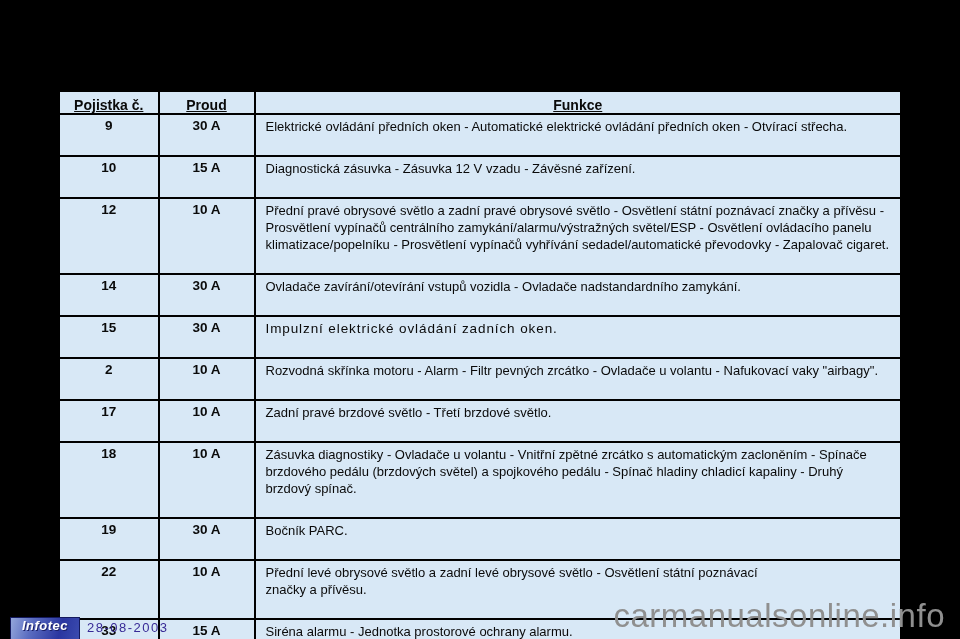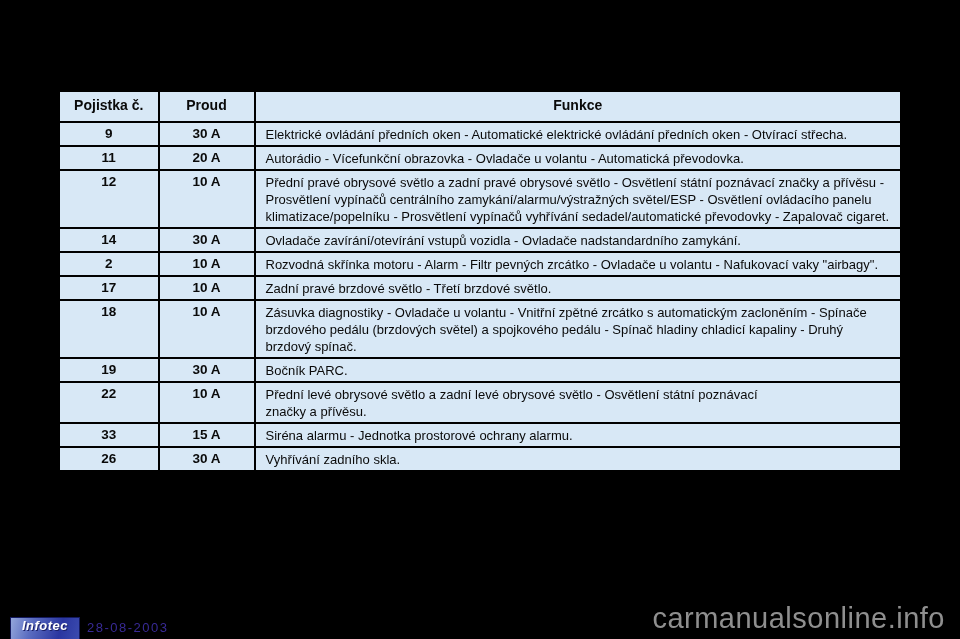--- a/index.html
+++ b/index.html
@@ -22,34 +22,35 @@
   .fuse-table td{
     border:2px solid #000000;
     background:#d8e8f6;
     color:#0a0a0a;
     vertical-align:top;
   }
   .fuse-table th{
     font-size:14px;
     font-weight:bold;
     text-align:center;
-    padding:5px 4px 8px 4px;
+    padding:5px 4px 0 4px;
     line-height:16px;
+    text-decoration:underline;
   }
   td.cell-num{
     text-align:center;
     font-weight:bold;
     font-size:13.5px;
     padding:3px 4px 2px 4px;
     line-height:16px;
   }
   td.cell-func{
     text-align:left;
     font-size:13px;
-    padding:3px 10px 2px 10px;
+    padding:3px 10px 20px 10px;
     line-height:17px;
     white-space:pre-line;
   }
   td.cell-func.spaced{
     letter-spacing:0.9px;
     font-size:13.5px;
   }
   .infotec-logo{
     position:absolute;
     left:10px;top:617px;
@@ -71,21 +72,21 @@
     left:87px;top:620px;
     color:#382a96;
     font-weight:normal;
     font-size:13px;
     letter-spacing:1.5px;
   }
   .watermark{
     position:absolute;
     right:15px;bottom:4px;
     color:#8f8f8f;
-    font-size:29px;
+    font-size:33px;
     letter-spacing:0.5px;
   }
 </style>
 </head>
 <body>
 
 <div class="page">
 
   <table class="fuse-table">
     <colgroup>
@@ -100,33 +101,38 @@
         <th>Funkce</th>
       </tr>
     </thead>
     <tbody id="fuse-rows">
         <tr>
           <td class="cell-num">9</td>
           <td class="cell-num">30 A</td>
           <td class="cell-func">Elektrické ovládání předních oken - Automatické elektrické ovládání předních oken - Otvírací střecha.</td>
         </tr>
         <tr>
-          <td class="cell-num">11</td>
-          <td class="cell-num">20 A</td>
-          <td class="cell-func">Autorádio - Vícefunkční obrazovka - Ovladače u volantu - Automatická převodovka.</td>
+          <td class="cell-num">10</td>
+          <td class="cell-num">15 A</td>
+          <td class="cell-func">Diagnostická zásuvka - Zásuvka 12 V vzadu - Závěsné zařízení.</td>
         </tr>
         <tr>
           <td class="cell-num">12</td>
           <td class="cell-num">10 A</td>
           <td class="cell-func">Přední pravé obrysové světlo a zadní pravé obrysové světlo - Osvětlení státní poznávací značky a přívěsu - Prosvětlení vypínačů centrálního zamykání/alarmu/výstražných světel/ESP - Osvětlení ovládacího panelu klimatizace/popelníku - Prosvětlení vypínačů vyhřívání sedadel/automatické převodovky - Zapalovač cigaret.</td>
         </tr>
         <tr>
           <td class="cell-num">14</td>
           <td class="cell-num">30 A</td>
           <td class="cell-func">Ovladače zavírání/otevírání vstupů vozidla - Ovladače nadstandardního zamykání.</td>
+        </tr>
+        <tr>
+          <td class="cell-num">15</td>
+          <td class="cell-num">30 A</td>
+          <td class="cell-func spaced">Impulzní elektrické ovládání zadních oken.</td>
         </tr>
         <tr>
           <td class="cell-num">2</td>
           <td class="cell-num">10 A</td>
           <td class="cell-func">Rozvodná skřínka motoru - Alarm - Filtr pevných zrcátko - Ovladače u volantu - Nafukovací vaky "airbagy".</td>
         </tr>
         <tr>
           <td class="cell-num">17</td>
           <td class="cell-num">10 A</td>
           <td class="cell-func">Zadní pravé brzdové světlo - Třetí brzdové světlo.</td>

